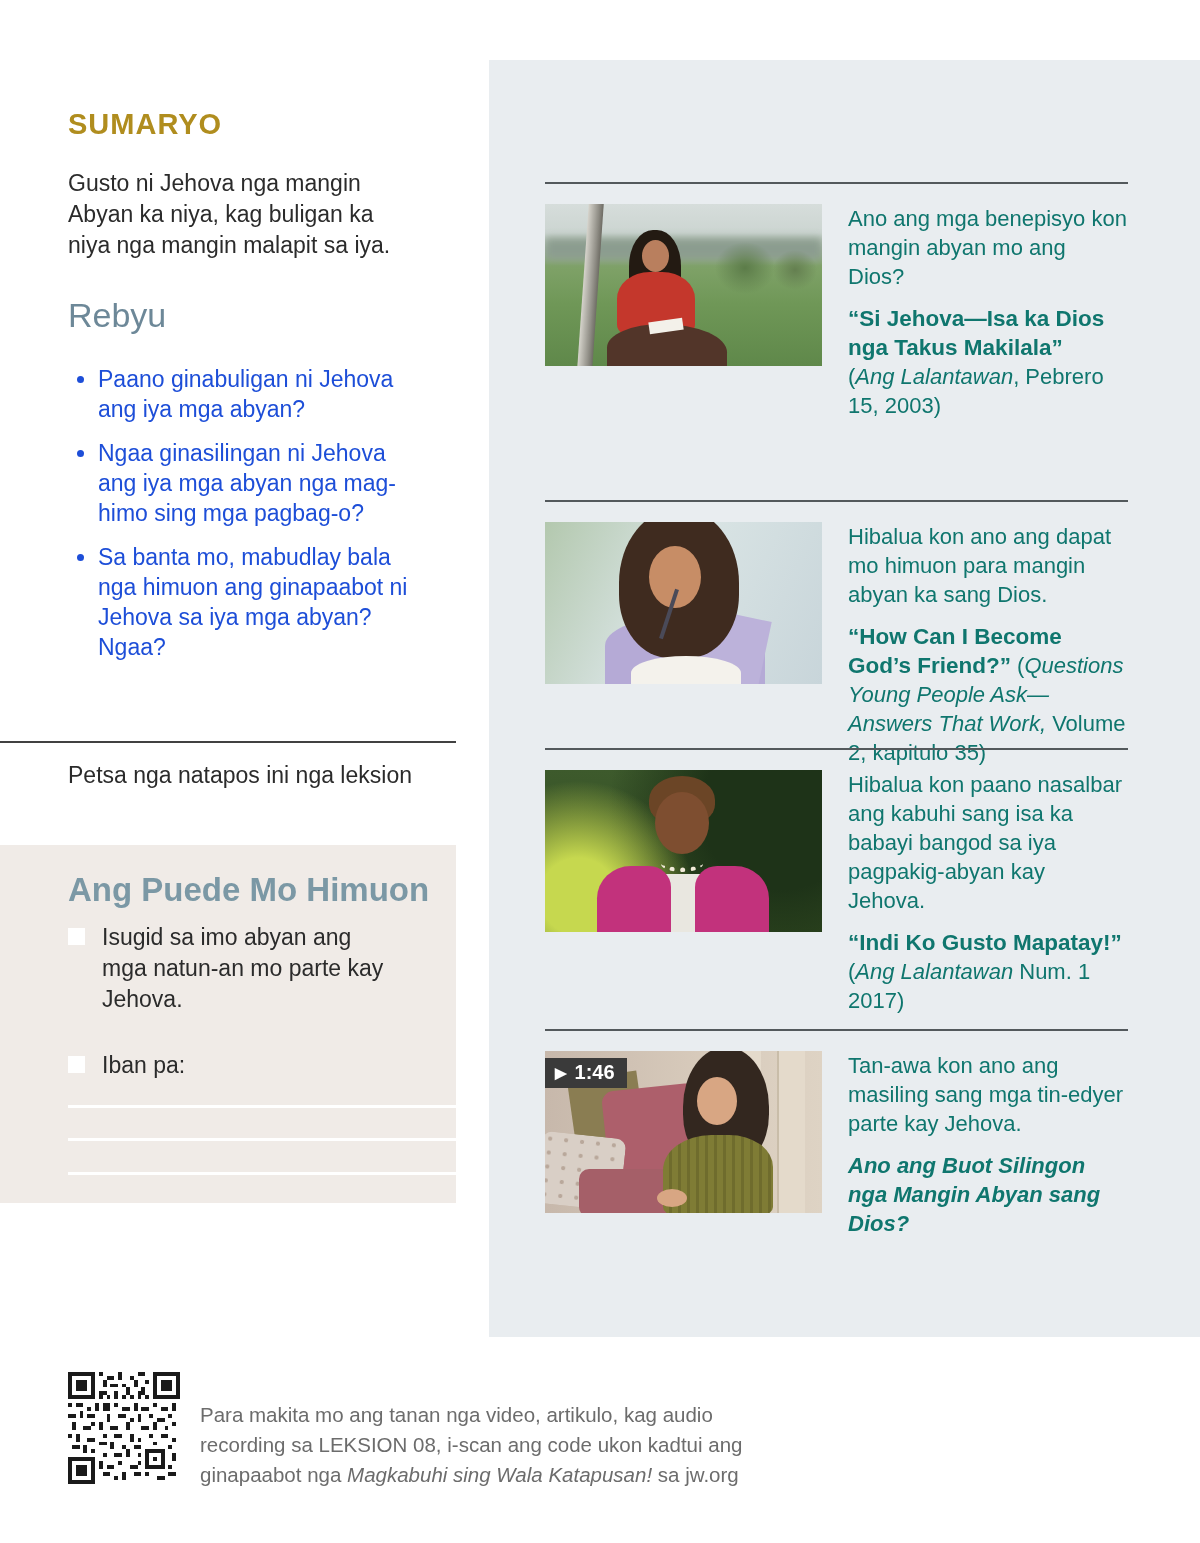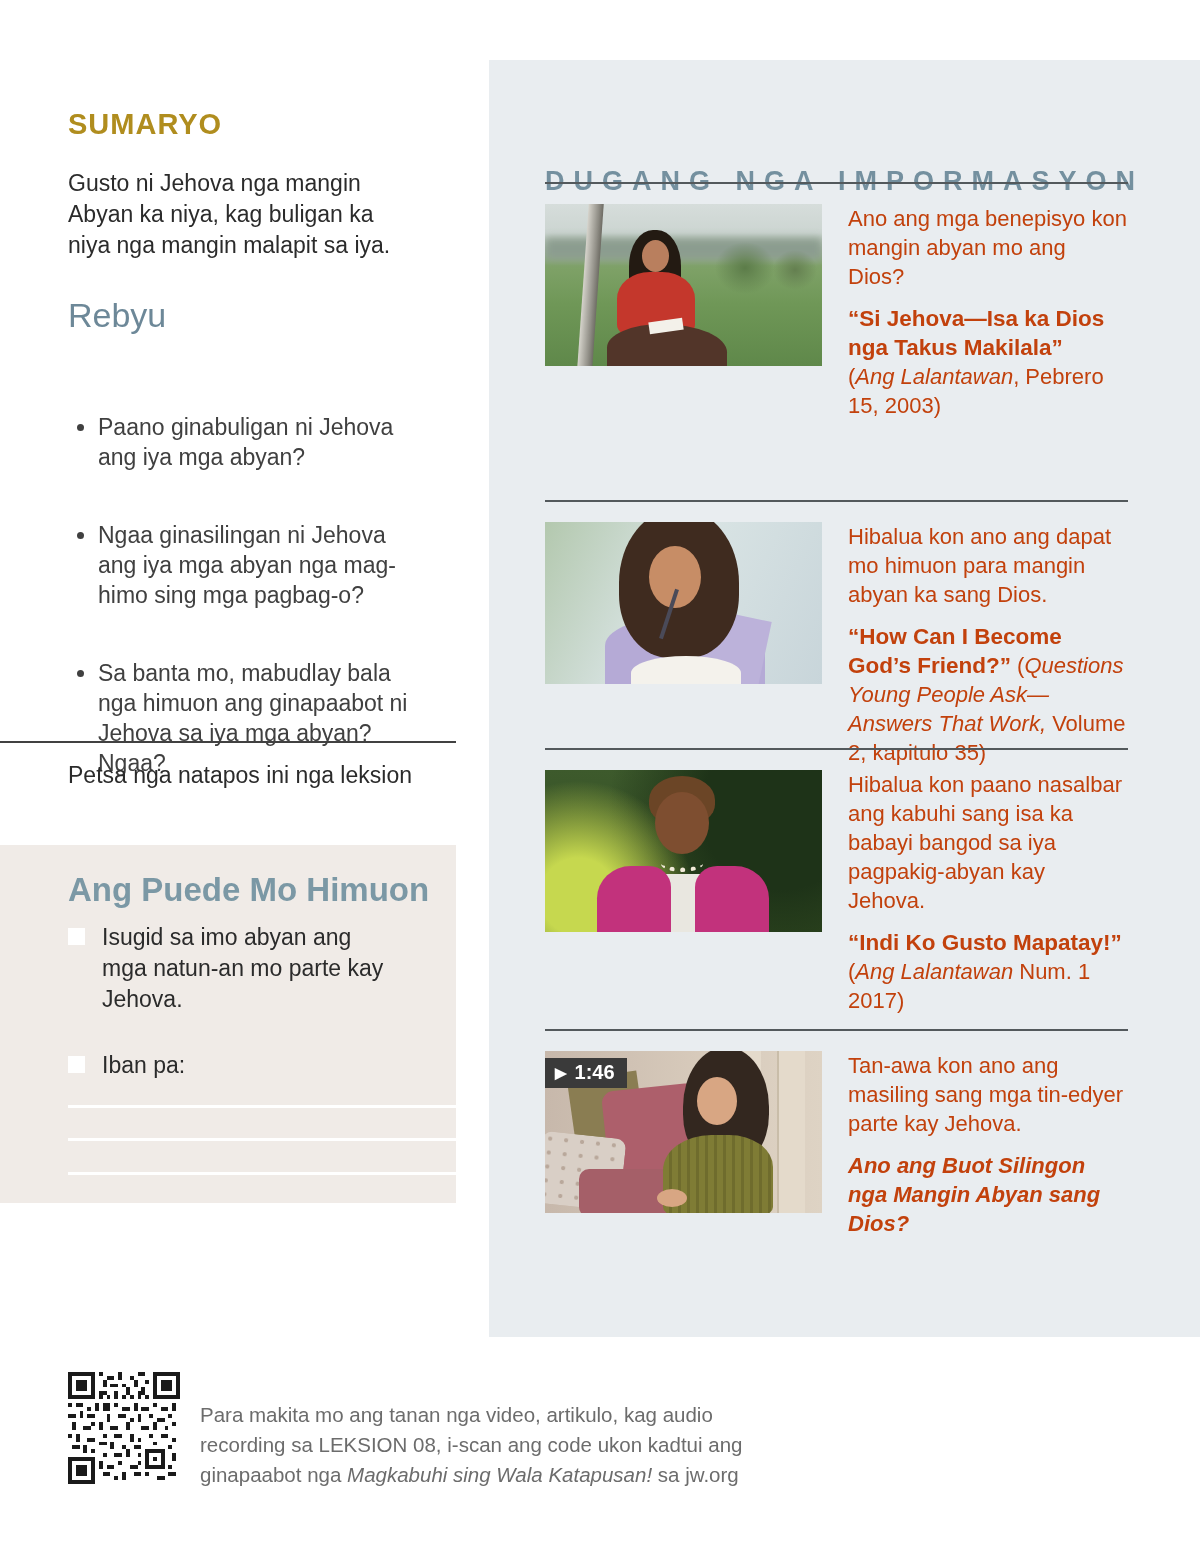--- a/index.html
+++ b/index.html
@@ -5,41 +5,41 @@
   * { margin:0; padding:0; box-sizing:border-box; }
   html,body { background:#ffffff; }
   body { font-family:"Liberation Sans", sans-serif; color:#2b2b2b; }
   .page { position:relative; width:1200px; height:1543px; background:#ffffff; overflow:hidden; margin:0 auto;padding-left:22px; }
 
   
   .summary-title { position:absolute; left:68px; top:108px; font-size:29px; font-weight:bold; letter-spacing:1px; color:#b08d1e; }
   .summary-body { position:absolute; left:68px; top:168px; width:335px; font-size:23px; line-height:31px; color:#2b2b2b; }
   .review-title { position:absolute; left:68px; top:296px; font-size:34px; font-weight:normal; color:#6d8898; }
   .review-list { position:absolute; left:72px; top:364px; width:350px; list-style:disc; padding-left:26px; }
-  .review-list li { font-size:23px; line-height:30px; margin-bottom:14px; color:#404040;margin-top:48px; }
+  .review-list li { font-size:23px; line-height:30px; margin-bottom:14px; color:#1d4ed8; }
   .left-divider { position:absolute; left:0; top:741px; width:456px; border-top:2px solid #414141; }
   .date-label { position:absolute; left:68px; top:760px; width:380px; font-size:23px; line-height:30px; }
 
   .todo-panel { position:absolute; left:0; top:845px; width:456px; height:358px; background:#f0ebe7; }
   .todo-title { position:absolute; left:68px; top:26px; font-size:33px; font-weight:bold; color:#7b98a5; }
   .todo-item { position:absolute; left:68px; width:320px; font-size:23px; line-height:31px; }
   .todo-item .box { position:absolute; left:0; top:6px; width:17px; height:17px; background:#ffffff; }
   .todo-item .txt { display:block; padding-left:34px; }
   .todo-item-1 { top:77px; }
   .todo-item-2 { top:205px; }
   .write-line { position:absolute; left:68px; right:0; height:3px; background:#ffffff; }
 
   
   .right-panel { position:absolute; left:489px; top:60px; width:711px; height:1277px; background:#e9edf0; }
   .right-title { position:absolute; left:56px; top:106px; font-size:27px; font-weight:bold; letter-spacing:9px; color:#74909f; }
   .info-item { position:absolute; left:56px; width:583px; }
   .info-item .rule { border-top:2px solid #53595c; margin-bottom:20px; }
   .info-row { display:flex; align-items:flex-start; }
   .thumb { position:relative; width:277px; height:162px; overflow:hidden; flex:0 0 auto; }
-  .info-text { margin-left:26px; width:280px; font-size:22px; line-height:29px; color:#c2410c; }
+  .info-text { margin-left:26px; width:280px; font-size:22px; line-height:29px; color:#0f766e; }
   .info-text .q { margin-bottom:13px; }
   .ref b { font-size:22.5px; }
   .ref .blockline { display:block; }
   .bold-italic { font-weight:bold; font-style:italic; }
   .item-1 { top:122px; } .item-2 { top:408px;margin-top:32px; } .item-3 { top:688px; } .item-4 { top:969px; }
 
   
   .t1 { background:linear-gradient(#d6dddb 0%, #ccd5d1 18%, #a5b7a0 28%, #7fa268 38%, #6f9757 62%, #5f884a 100%); }
   .t1 .hills { position:absolute; left:0; right:0; top:34px; height:22px; background:#8b9c8f; filter:blur(4px); }
   .t1 .trunk { position:absolute; left:38px; top:-6px; width:15px; height:176px; background:linear-gradient(90deg,#d6d4cc,#8f8d85 70%,#6e6c64); transform:rotate(4deg); }
@@ -123,21 +123,20 @@
     <div class="write-line" style="top:260px"></div>
     <div class="write-line" style="top:293px"></div>
     <div class="write-line" style="top:327px"></div>
     <div class="write-line" style="top:361px"></div>
     <div class="write-line" style="top:395px"></div>
     <div class="write-line" style="top:429px"></div>
     <div class="write-line" style="top:462px"></div>
   </div>
 
   <div class="right-panel">
-    <h2 class="right-title">DUGANG NGA IMPORMASYON</h2>
 
     <div class="info-item item-1">
       <div class="rule"></div>
       <div class="info-row">
         <div class="thumb t1">
           <div class="hills"></div>
             <div class="trunk"></div>
             <div class="tree-a"></div>
             <div class="tree-b"></div>
           <div class="hair"></div>

